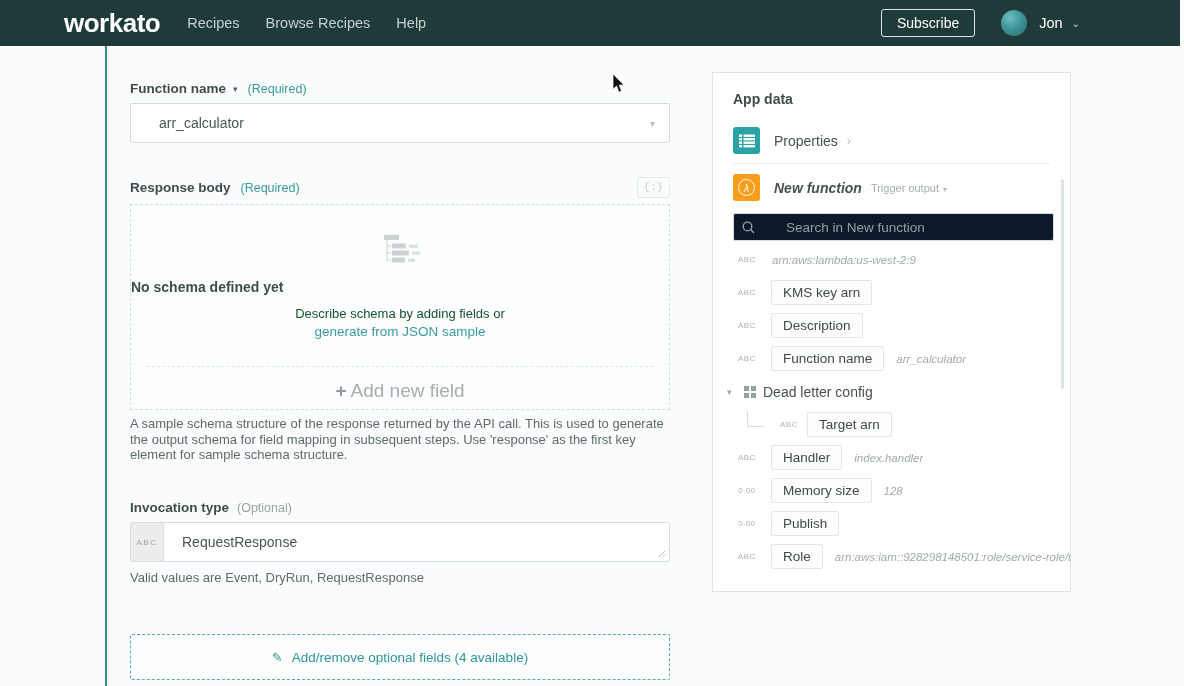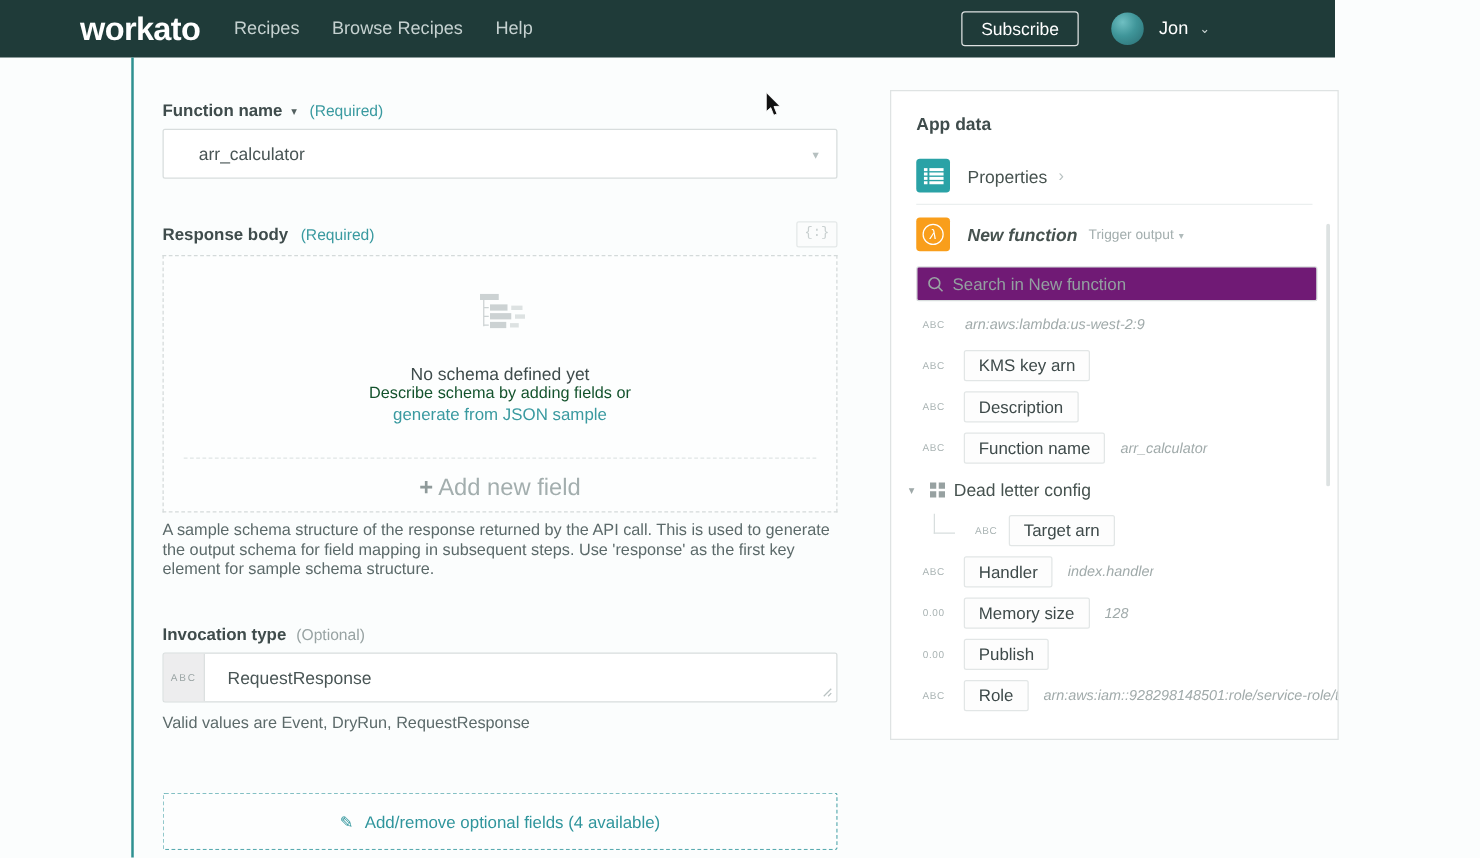--- a/index.html
+++ b/index.html
@@ -1,20 +1,20 @@
 <!DOCTYPE html>
 <html><head>
 <meta charset="utf-8">
 <style>
   * { margin:0; padding:0; box-sizing:border-box; }
   html,body { width:1184px; height:686px; overflow:hidden;
     font-family:"Liberation Sans", sans-serif; background:#fbfdfd; color:#3f4c4c; }
 
   
-  .navbar { position:absolute; top:0; left:0; width:1068px; height:46px;
+  .navbar { position:absolute; top:0; left:0; width:1180px; height:46px;
     background:#1f3b39; display:flex; align-items:center; }
   .logo { margin-left:64px; font-size:26px; font-weight:bold; color:#fff;
     letter-spacing:-0.5px; line-height:46px; }
   .nav-links { display:flex; gap:26px; margin-left:27px; }
   .nav-link { color:#c5d1d0; font-size:14.5px; cursor:pointer; }
   .nav-right { margin-left:auto; margin-right:100px; display:flex; align-items:center;padding-left:25px; }
   .subscribe-btn { border:1px solid rgba(255,255,255,0.85); border-radius:3px;
     color:#fff; font-size:14px; padding:5px 15px; background:transparent; cursor:pointer; }
   .avatar { width:26px; height:26px; border-radius:50%; margin-left:26px;
     background:radial-gradient(circle at 35% 30%, #6fbfc2 0%, #3f9599 45%, #2a6d72 100%); }
@@ -40,22 +40,22 @@
 
   .rb-row { top:180px; width:540px; }
   .json-toggle-btn { position:absolute; right:0; top:-3px; width:33px; height:21px;
     border:1px solid #e4e8e8; border-radius:2px; background:#fbfcfc; color:#c9d0d0;
     font-size:11px; text-align:center; line-height:19px; cursor:pointer;
     font-family:"Liberation Mono", monospace; }
 
   .schema-box { top:204px; width:540px; height:206px; border:1px dashed #d4dada;
     background:#fdfefe; }
   .schema-icon { position:absolute; top:30px; left:50%; transform:translateX(-50%); }
-  .schema-title { position:absolute; top:86px; width:100%; text-align:center;
-    font-size:14px; font-weight:normal; color:#3f4c4c; }
+  .schema-title { position:absolute; top:74px; width:100%; 
+    font-size:14px; font-weight:bold; color:#3f4c4c; }
   .schema-line1 { position:absolute; top:101px; width:100%; text-align:center;
     font-size:13px; color:#14532d; }
   .schema-link { position:absolute; top:119px; width:100%; text-align:center;
     font-size:13.5px; color:#3a9aa0; cursor:pointer; }
   .schema-divider { position:absolute; top:161px; left:16px; right:16px;
     border-top:1px dashed #e0e5e5; }
   .add-field { position:absolute; top:175px; width:100%; text-align:center;
     font-size:19px; color:#a3aeae; cursor:pointer; }
   .add-field .plus { color:#8f9a9a; font-weight:bold; margin-right:4px; }
 
@@ -90,22 +90,22 @@
     color:#fff; font-size:11px; display:flex; align-items:center; justify-content:center;
     font-style:italic; }
   .row-label { font-size:14px; color:#46524f; margin-left:14px; }
   .chev-right { color:#b9c2c2; font-size:13px; margin-left:9px; }
   .panel-divider { position:absolute; top:90px; left:20px; right:20px; border-top:1px solid #ebefef; }
   .func-row { position:absolute; top:101px; left:20px; display:flex; align-items:center; }
   .func-title { font-weight:bold;font-style:italic; }
   .func-sub { font-size:11px; color:#a3aeae; margin-left:9px; cursor:pointer; }
   .func-sub .caret { font-size:8px; color:#b0bbbb; margin-left:4px; }
   .search-box { position:absolute; top:140px; left:20px; width:321px; height:28px;
-    border:1px solid #d8dddd; border-radius:2px; background:#701a75; display:flex;
-    align-items:center; padding-left:8px; }
+    border:1px solid #d8dddd; border-radius:2px; background:#0f172a; display:flex;
+    align-items:center; padding-left:8px;gap:24px; }
   .search-ph { font-size:13.5px; color:#93a0a0; margin-left:7px; }
 
   .field-list { position:absolute; top:170px; left:0; width:100%; }
   .fld-row { height:33px; display:flex; align-items:center; }
   .type-badge { width:26px; margin-left:21px; text-align:center; font-size:8px;
     letter-spacing:0.5px; color:#aab4b4; flex:none; }
   .pill { margin-left:11px; border:1px solid #e2e6e6; background:#fdfdfd; border-radius:2px;
     padding:4px 11px; font-size:13.5px; color:#3e4a4a; cursor:pointer; white-space:nowrap; }
   .fld-val { margin-left:12px; font-size:11.5px; font-style:italic; color:#a0aaaa;
     white-space:nowrap; overflow:hidden; }

